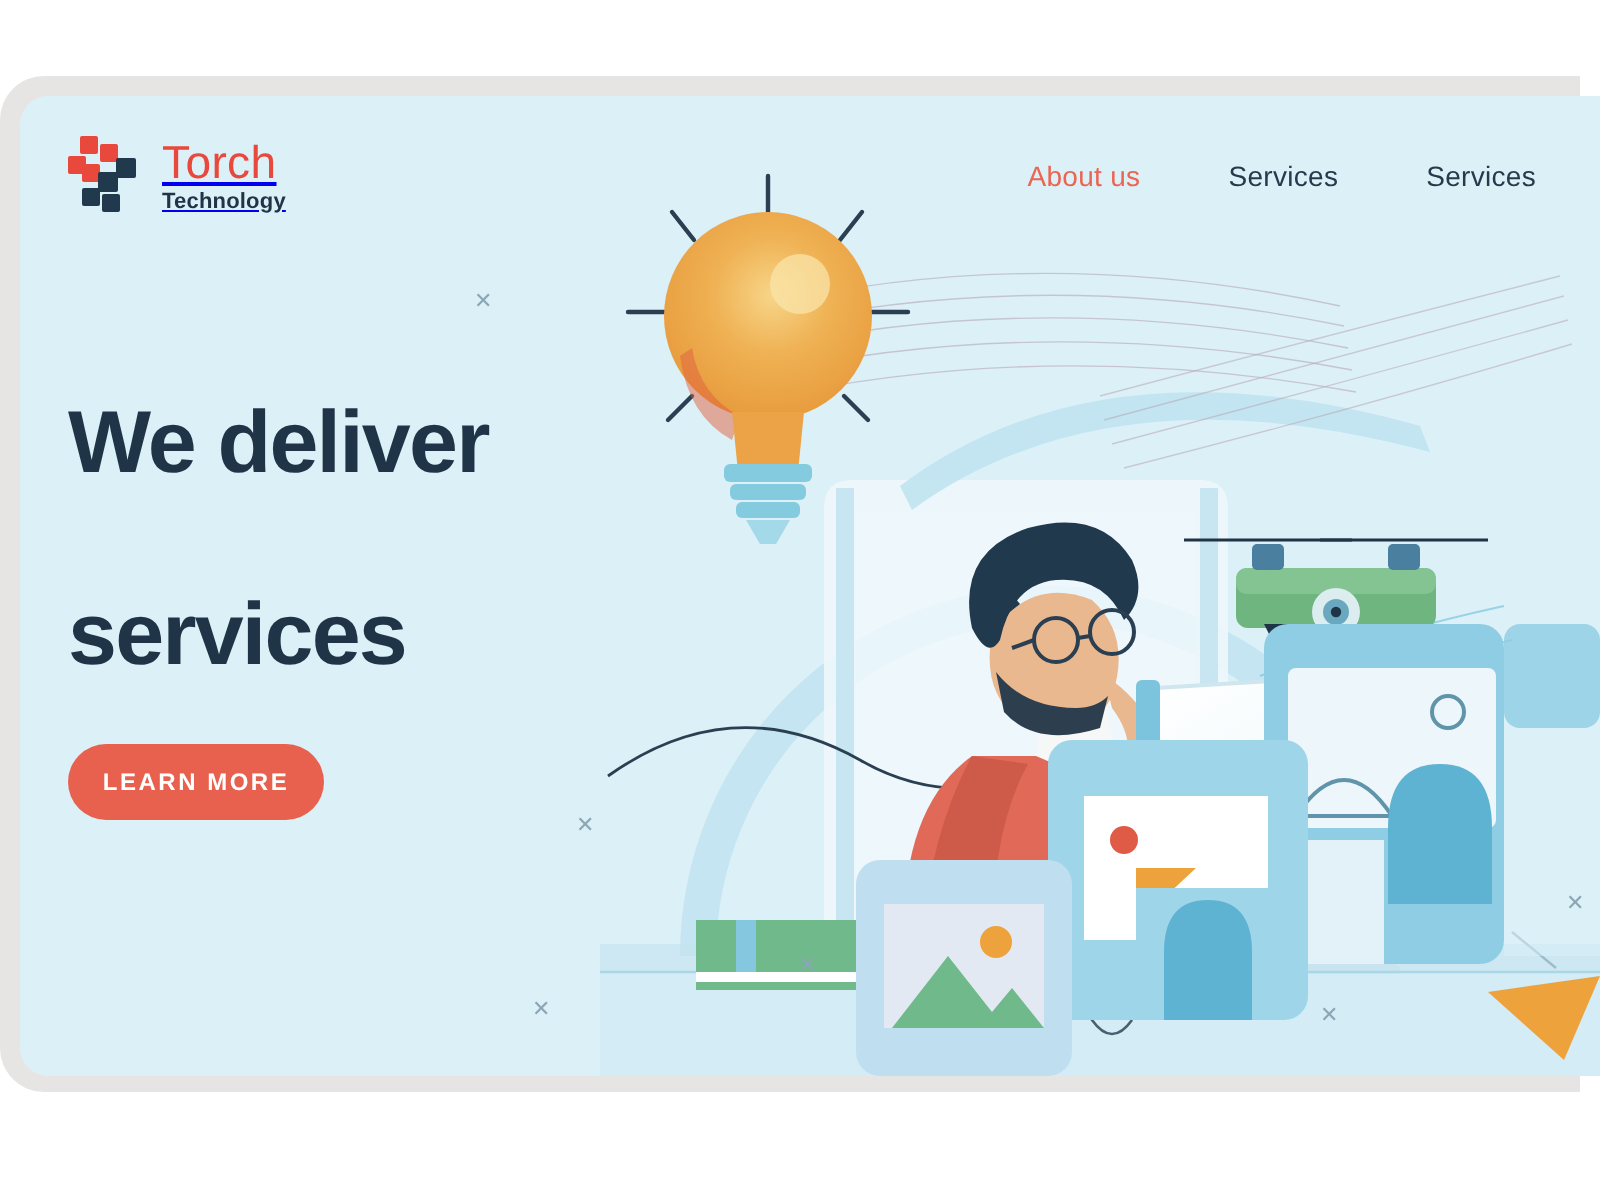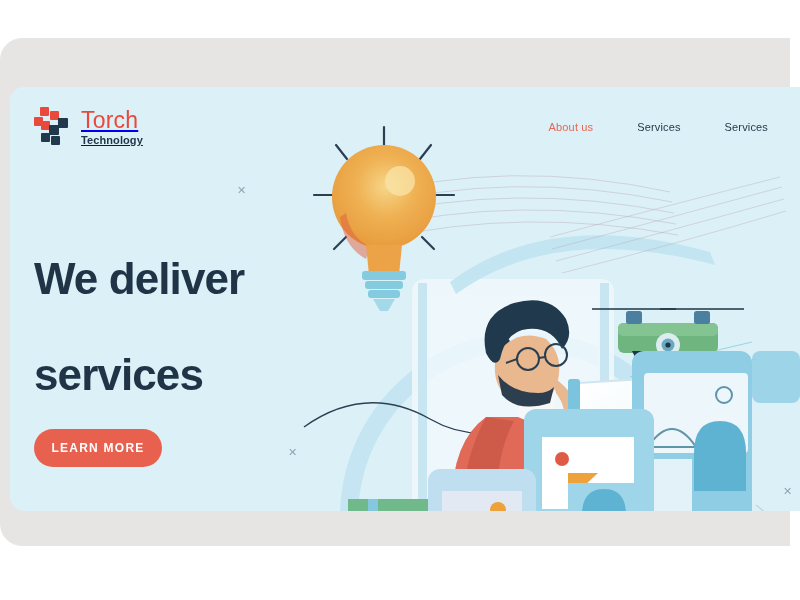--- a/index.html
+++ b/index.html
@@ -23,25 +23,24 @@
     background: #e7e5e4;
     border-radius: 22px 0 0 22px;
   }
 
   
   #page-canvas {
     position: absolute;
     left: 10px;
     top: 48px;
     width: 790px;
-    height: 424px;
+    height: 490px;
     background: #dcf0f7;
     border-radius: 14px 0 0 14px;
     overflow: hidden;
-    margin-top: 39px;
   }
 
   
   #site-header {
     position: absolute;
     left: 0; top: 0;
     width: 100%;
     height: 80px;
     display: flex;
     align-items: center;
@@ -69,34 +68,34 @@
   .brand-sub {
     font-size: 11px;
     font-weight: 700;
     color: #1f3446;
     letter-spacing: 0.1px;
     margin-top: 3px;
   }
 
   #main-nav { display: flex; align-items: center; gap: 44px; }
   .nav-link {
-    font-size: 11px;
+    font-size: 14px;
     color: #27394a;
     text-decoration: none;
     letter-spacing: 0.15px;
     cursor: pointer;
     white-space: nowrap;
   }
   .nav-link.is-active { color: #ec6452; }
 
   
   #hero-copy {
     position: absolute;
     left: 24px;
-    top: 168px;
+    top: 150px;
     width: 310px;
     z-index: 30;
   }
   #hero-title {
     font-size: 44px;
     line-height: 1.09;
     font-weight: 700;
     color: #1f3446;
     letter-spacing: -0.9px;
   }

